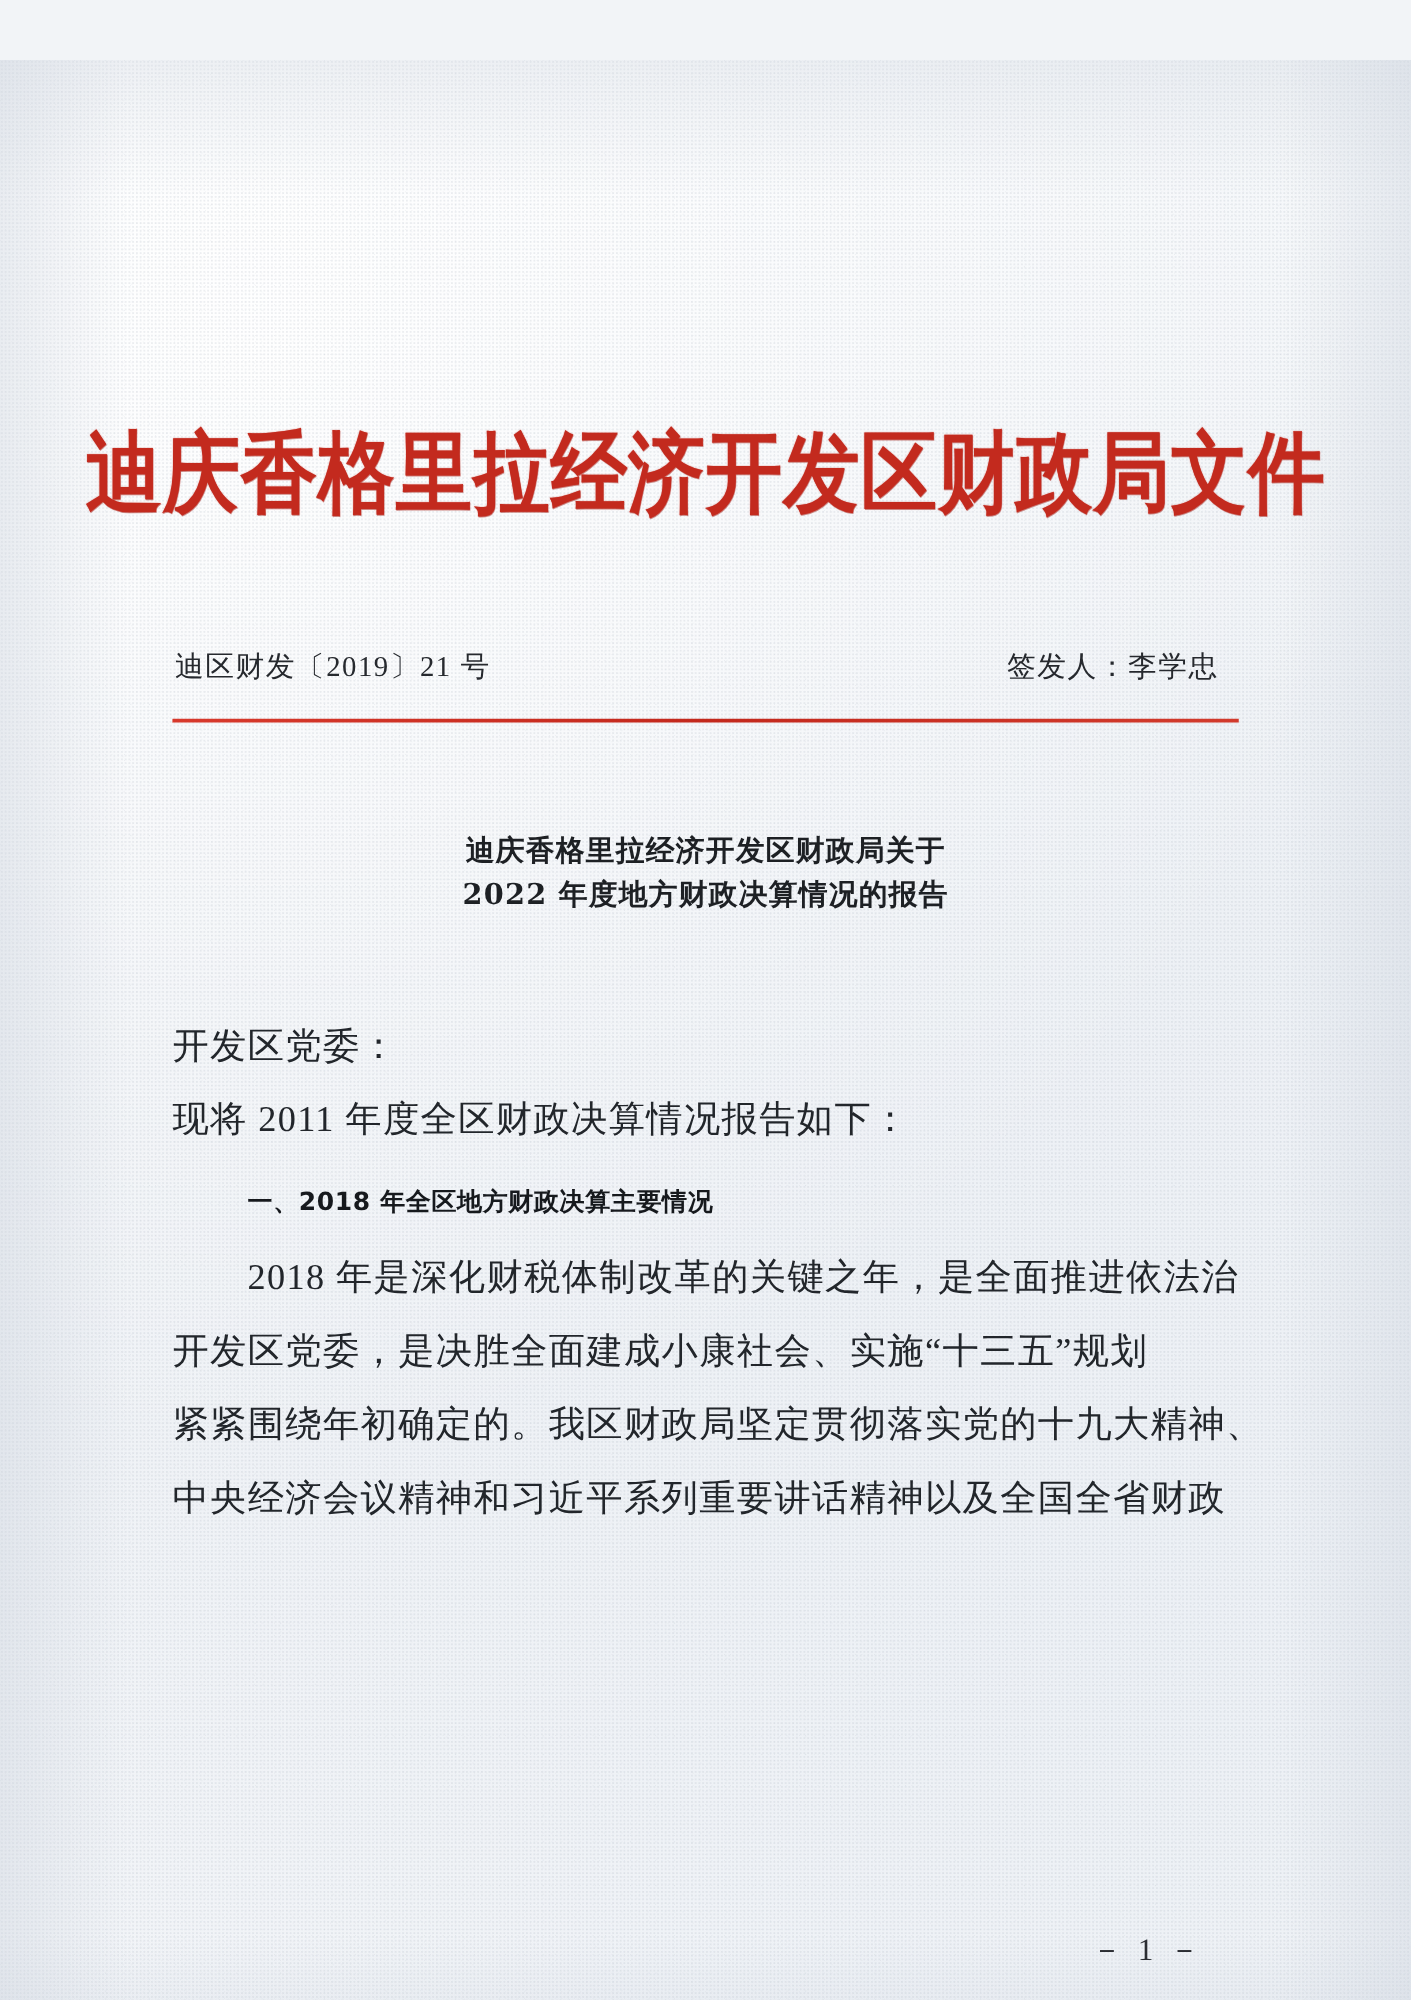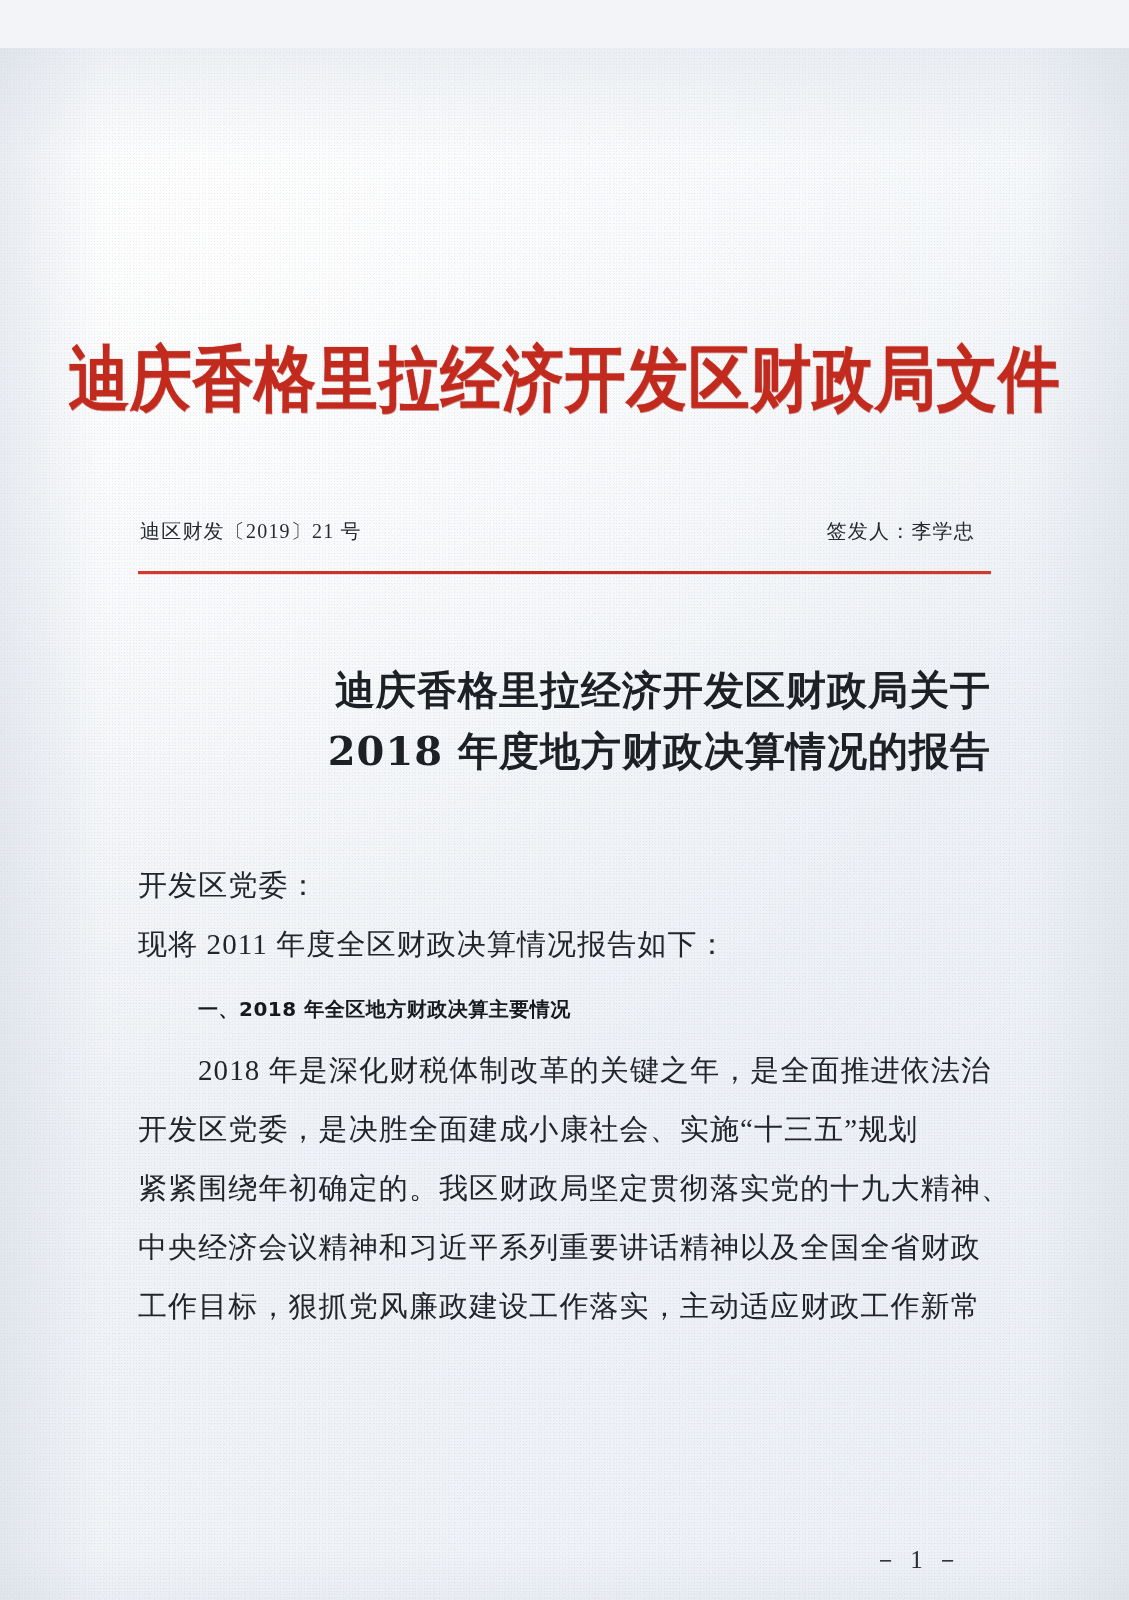--- a/index.html
+++ b/index.html
@@ -81,42 +81,42 @@
       0 0 1px rgba(195,42,30,.75),
       0.5px 0.5px 0 rgba(150,25,18,.45);
   }
 
   
   .docnum-row {
     margin-top: 92px;
     display: flex;
     align-items: center;
     justify-content: space-between;
-    font-size: 20px;
+    font-size: 23px;
     color: #26292e;
     letter-spacing: 1.2px;
   }
   .docnum-row .doc-number { padding-left: 2px; }
   .docnum-row .signer { padding-right: 16px; }
 
   .red-rule {
     margin-top: 26px;
     height: 3px;
     background: linear-gradient(90deg, #d8392c 0%, #c3281c 50%, #d23a2c 100%);
     box-shadow: 0 0.5px 0 rgba(190,60,50,.35);
   }
 
   
   .doc-title {
     margin-top: 86px;
-    text-align: right;
+    text-align: center;
     font-family: "DejaVu Serif", "Liberation Serif", serif;
     font-weight: 700;
     color: #1d2024;
-    font-size: 40px;
+    font-size: 23px;
     line-height: 1.52;
     letter-spacing: 1px;
   }
   .doc-title .tline { display: block; white-space: nowrap; }
 
   
   .body-block {
     margin-top: 74px;
     font-size: 29px;
     line-height: 59px;
@@ -168,36 +168,35 @@
 
     <div class="docnum-row">
       <span class="doc-number">迪区财发〔2019〕21 号</span>
       <span class="signer">签发人：李学忠</span>
     </div>
 
     <div class="red-rule"></div>
 
     <div class="doc-title">
       <span class="tline">迪庆香格里拉经济开发区财政局关于</span>
-      <span class="tline">2018 年度地方财政决算情况的报告</span>
+      <span class="tline">2022 年度地方财政决算情况的报告</span>
     </div>
 
     <div class="body-block">
 
       <p class="para-line salutation">开发区党委：</p>
 
       <p class="para-line">现将 2011 年度全区财政决算情况报告如下：</p>
 
       <p class="section-heading">一、2018 年全区地方财政决算主要情况</p>
 
       <p class="para-line indent">2018 年是深化财税体制改革的关键之年，是全面推进依法治</p>
       <p class="para-line">开发区党委，是决胜全面建成小康社会、实施“十三五”规划</p>
       <p class="para-line">紧紧围绕年初确定的。我区财政局坚定贯彻落实党的十九大精神、</p>
       <p class="para-line">中央经济会议精神和习近平系列重要讲话精神以及全国全省财政</p>
-      <p class="para-line">工作目标，狠抓党风廉政建设工作落实，主动适应财政工作新常</p>
 
     </div>
   </div>
 
   <div class="footer">
     <span class="page-number">－ 1 －</span>
   </div>
 </div>
 
 </body></html>

